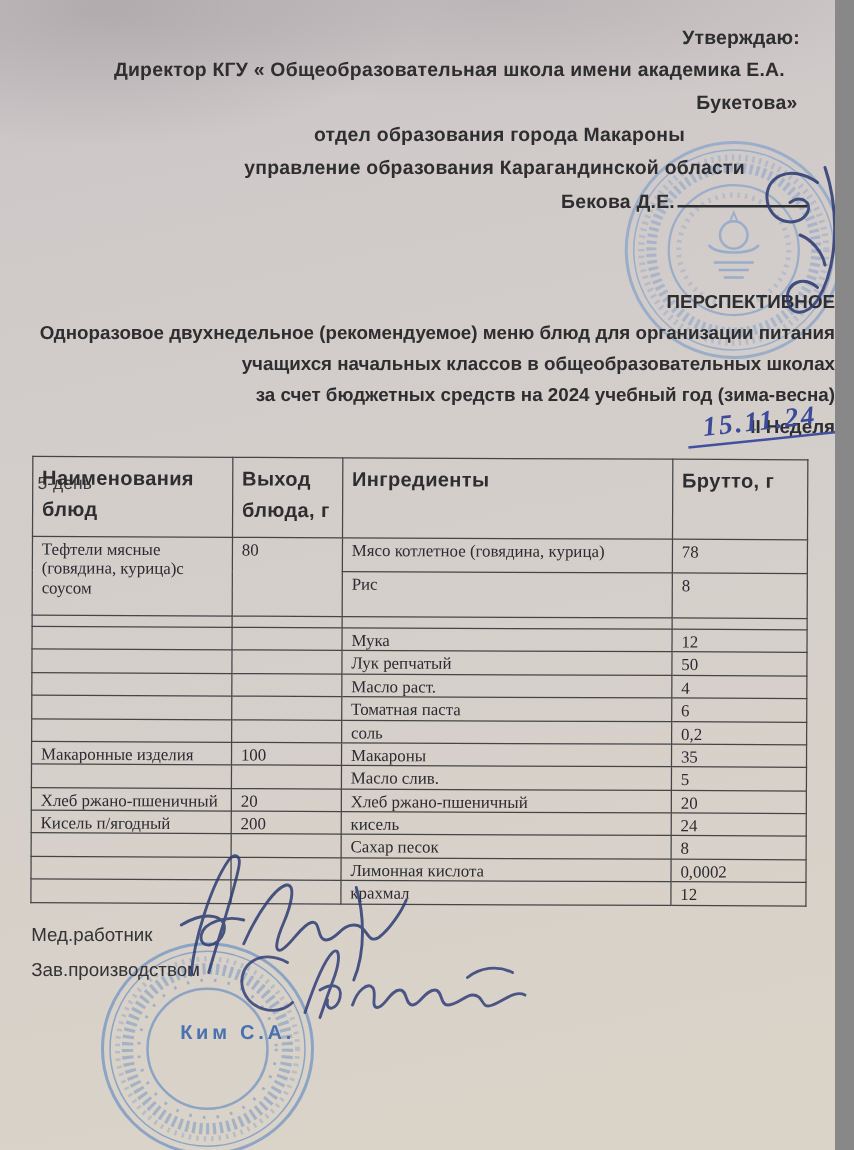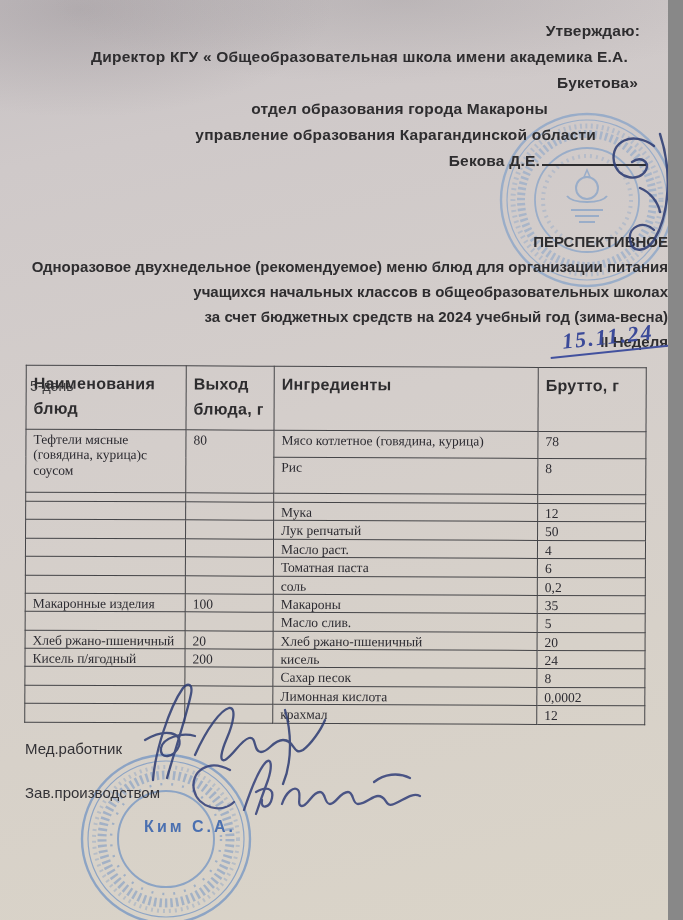--- a/index.html
+++ b/index.html
@@ -29,21 +29,21 @@
   table.menu{position:absolute;top:366px;left:25px;z-index:3;width:620px;
     border-collapse:collapse;table-layout:fixed;transform:rotate(.25deg);
     font-family:"Liberation Serif",serif;font-size:13.5px;color:#2c2b31;}
   table.menu td,table.menu th{border:1.5px solid #454548;vertical-align:top;
     padding:2px 5px 0 7px;text-align:left;line-height:1.14;overflow:hidden;}
   table.menu th{font-family:"Liberation Sans",sans-serif;font-weight:bold;
     font-size:16px;letter-spacing:.3px;line-height:25px;padding-top:5px;color:#2e2d2f;}
   .tr-head{height:64px}.tr-a{height:27px}.tr-b{height:36px}.tr-sp{height:9px}.tr-s{height:15px}
   
   .footer-label{position:absolute;left:25px;z-index:3;font-size:15px;font-weight:500;color:#333236;}
-  .lbl-med{top:740px}.lbl-prod{top:784px}
+  .lbl-med{top:740px}.lbl-prod{top:768px}
   
   .stamp{position:absolute;z-index:2;}
   .sig{position:absolute;z-index:5;}
   .stamp-name{position:absolute;left:96px;top:818px;width:140px;z-index:4;text-align:right;
     font-weight:bold;font-size:16px;letter-spacing:3px;color:#3c66ae;opacity:.9;}
 </style>
 </head>
 <body>
 
 <div class="page">

